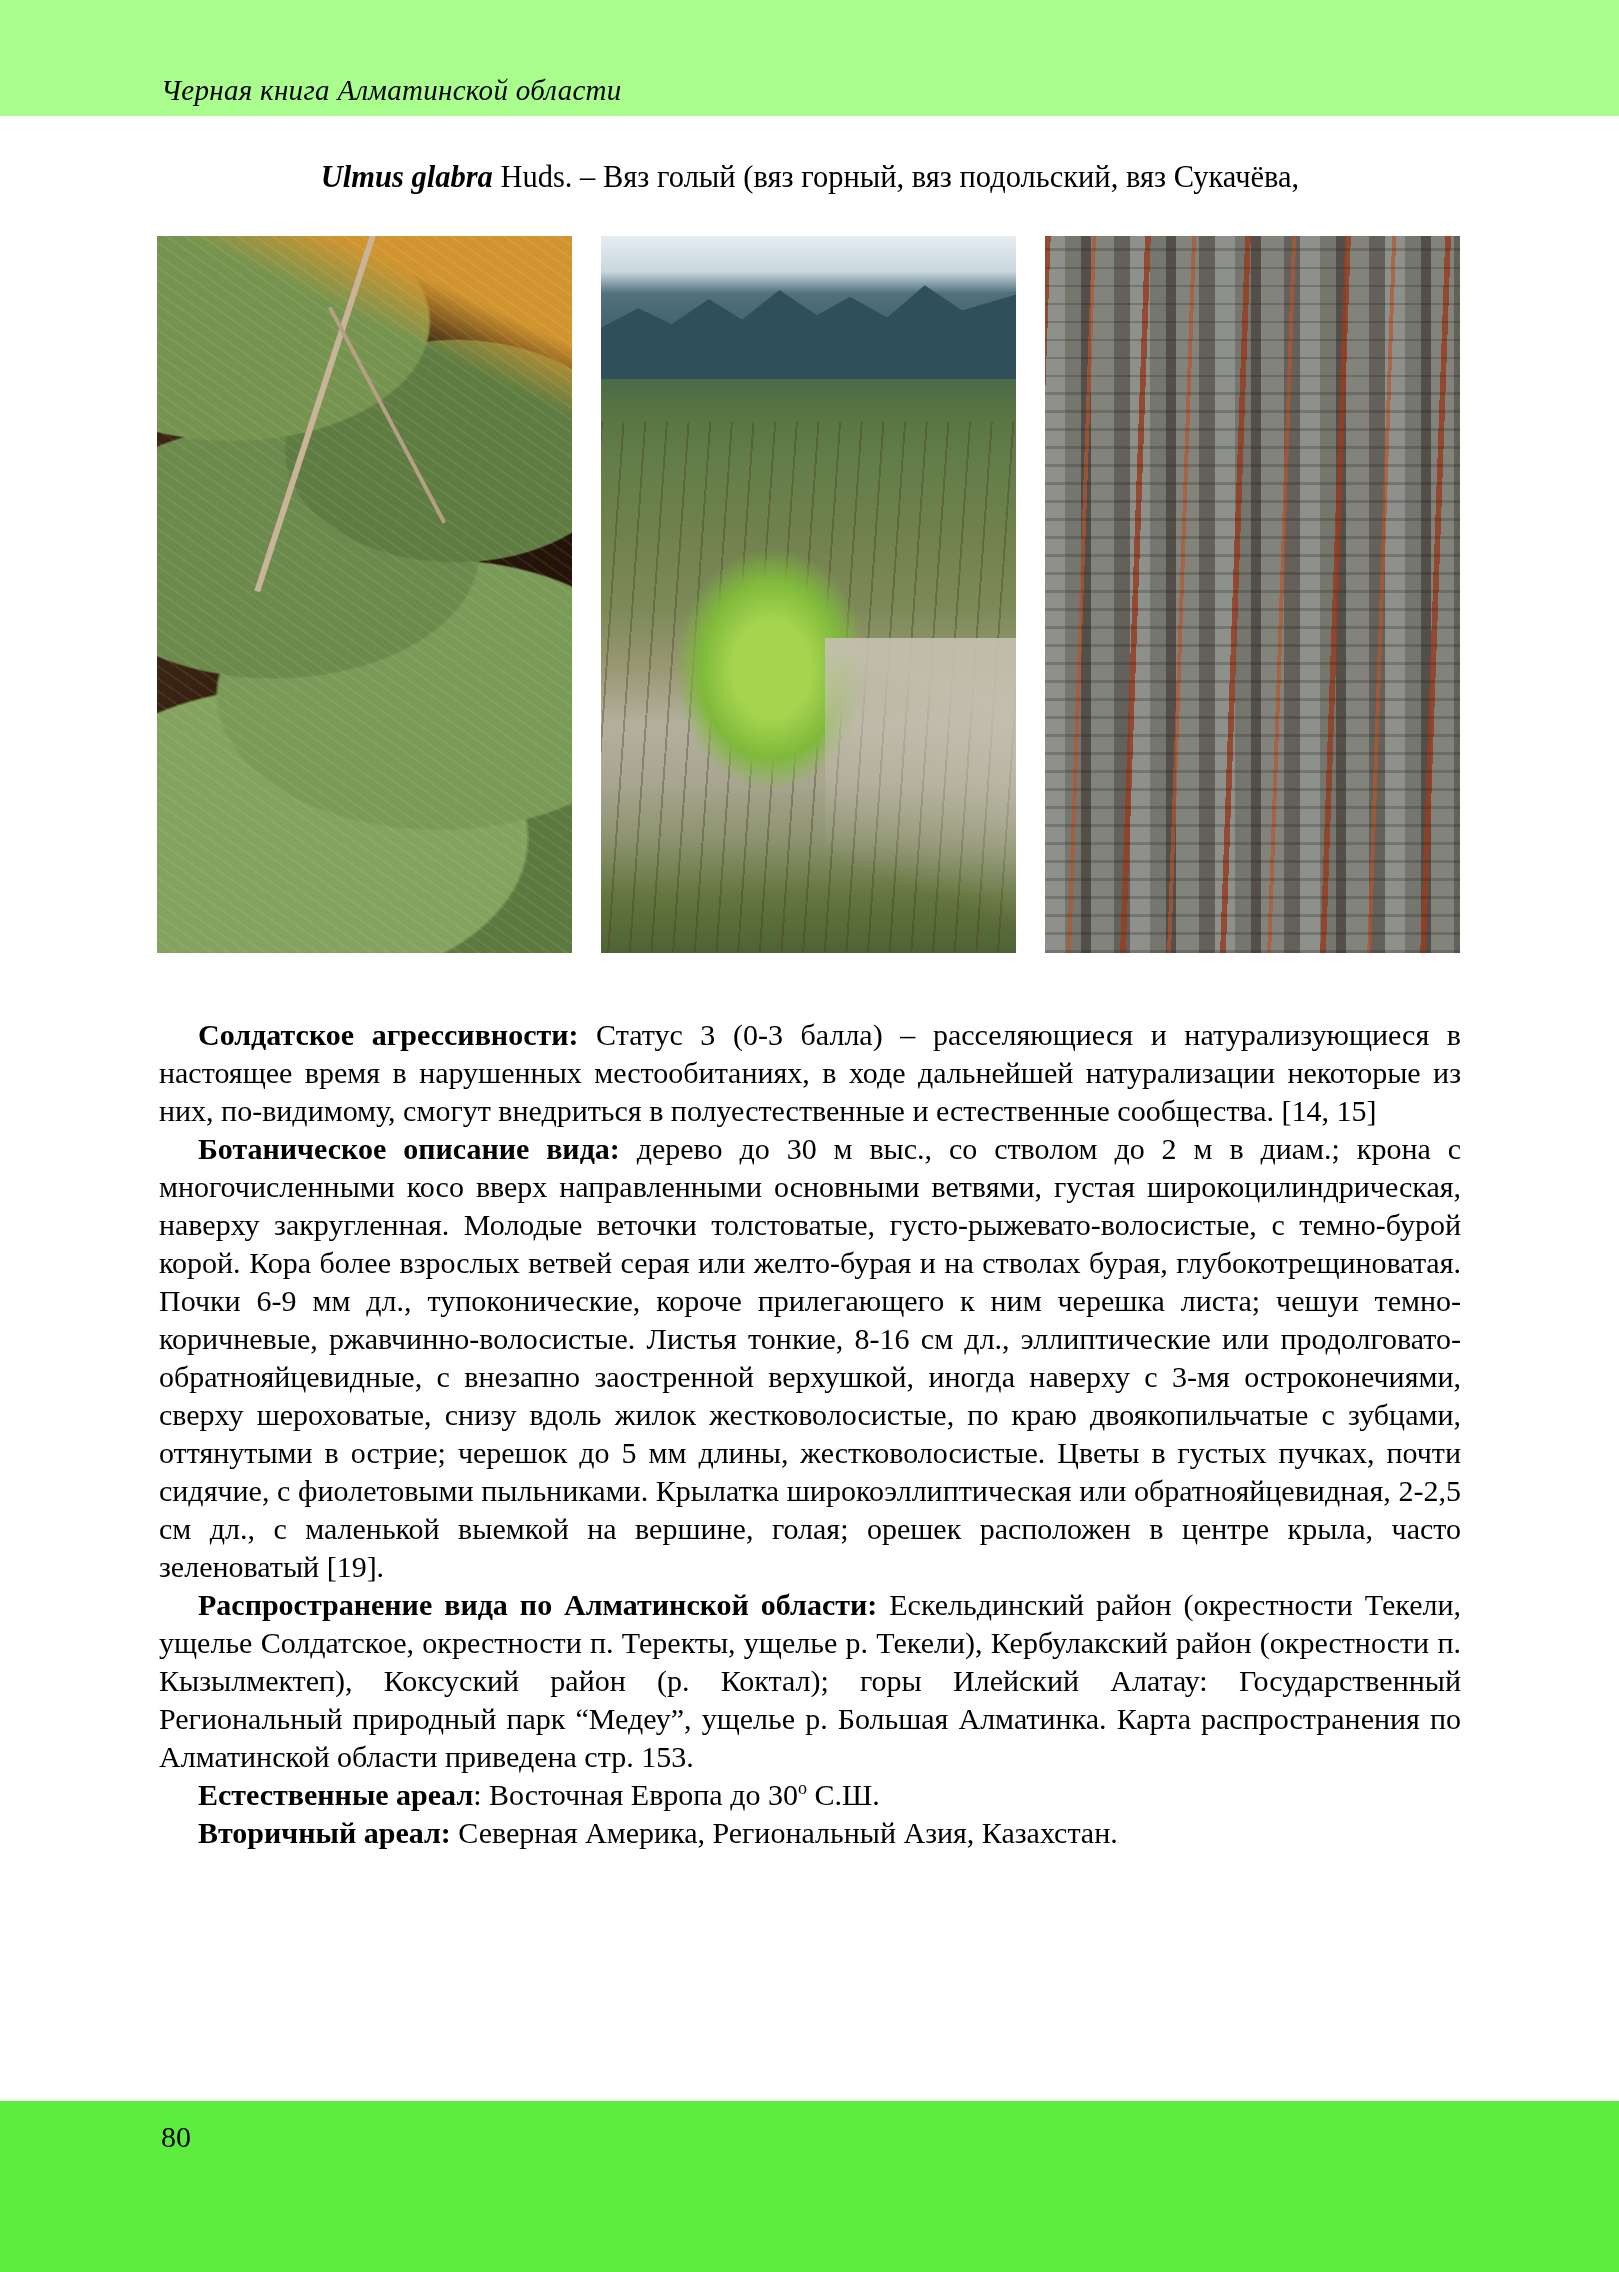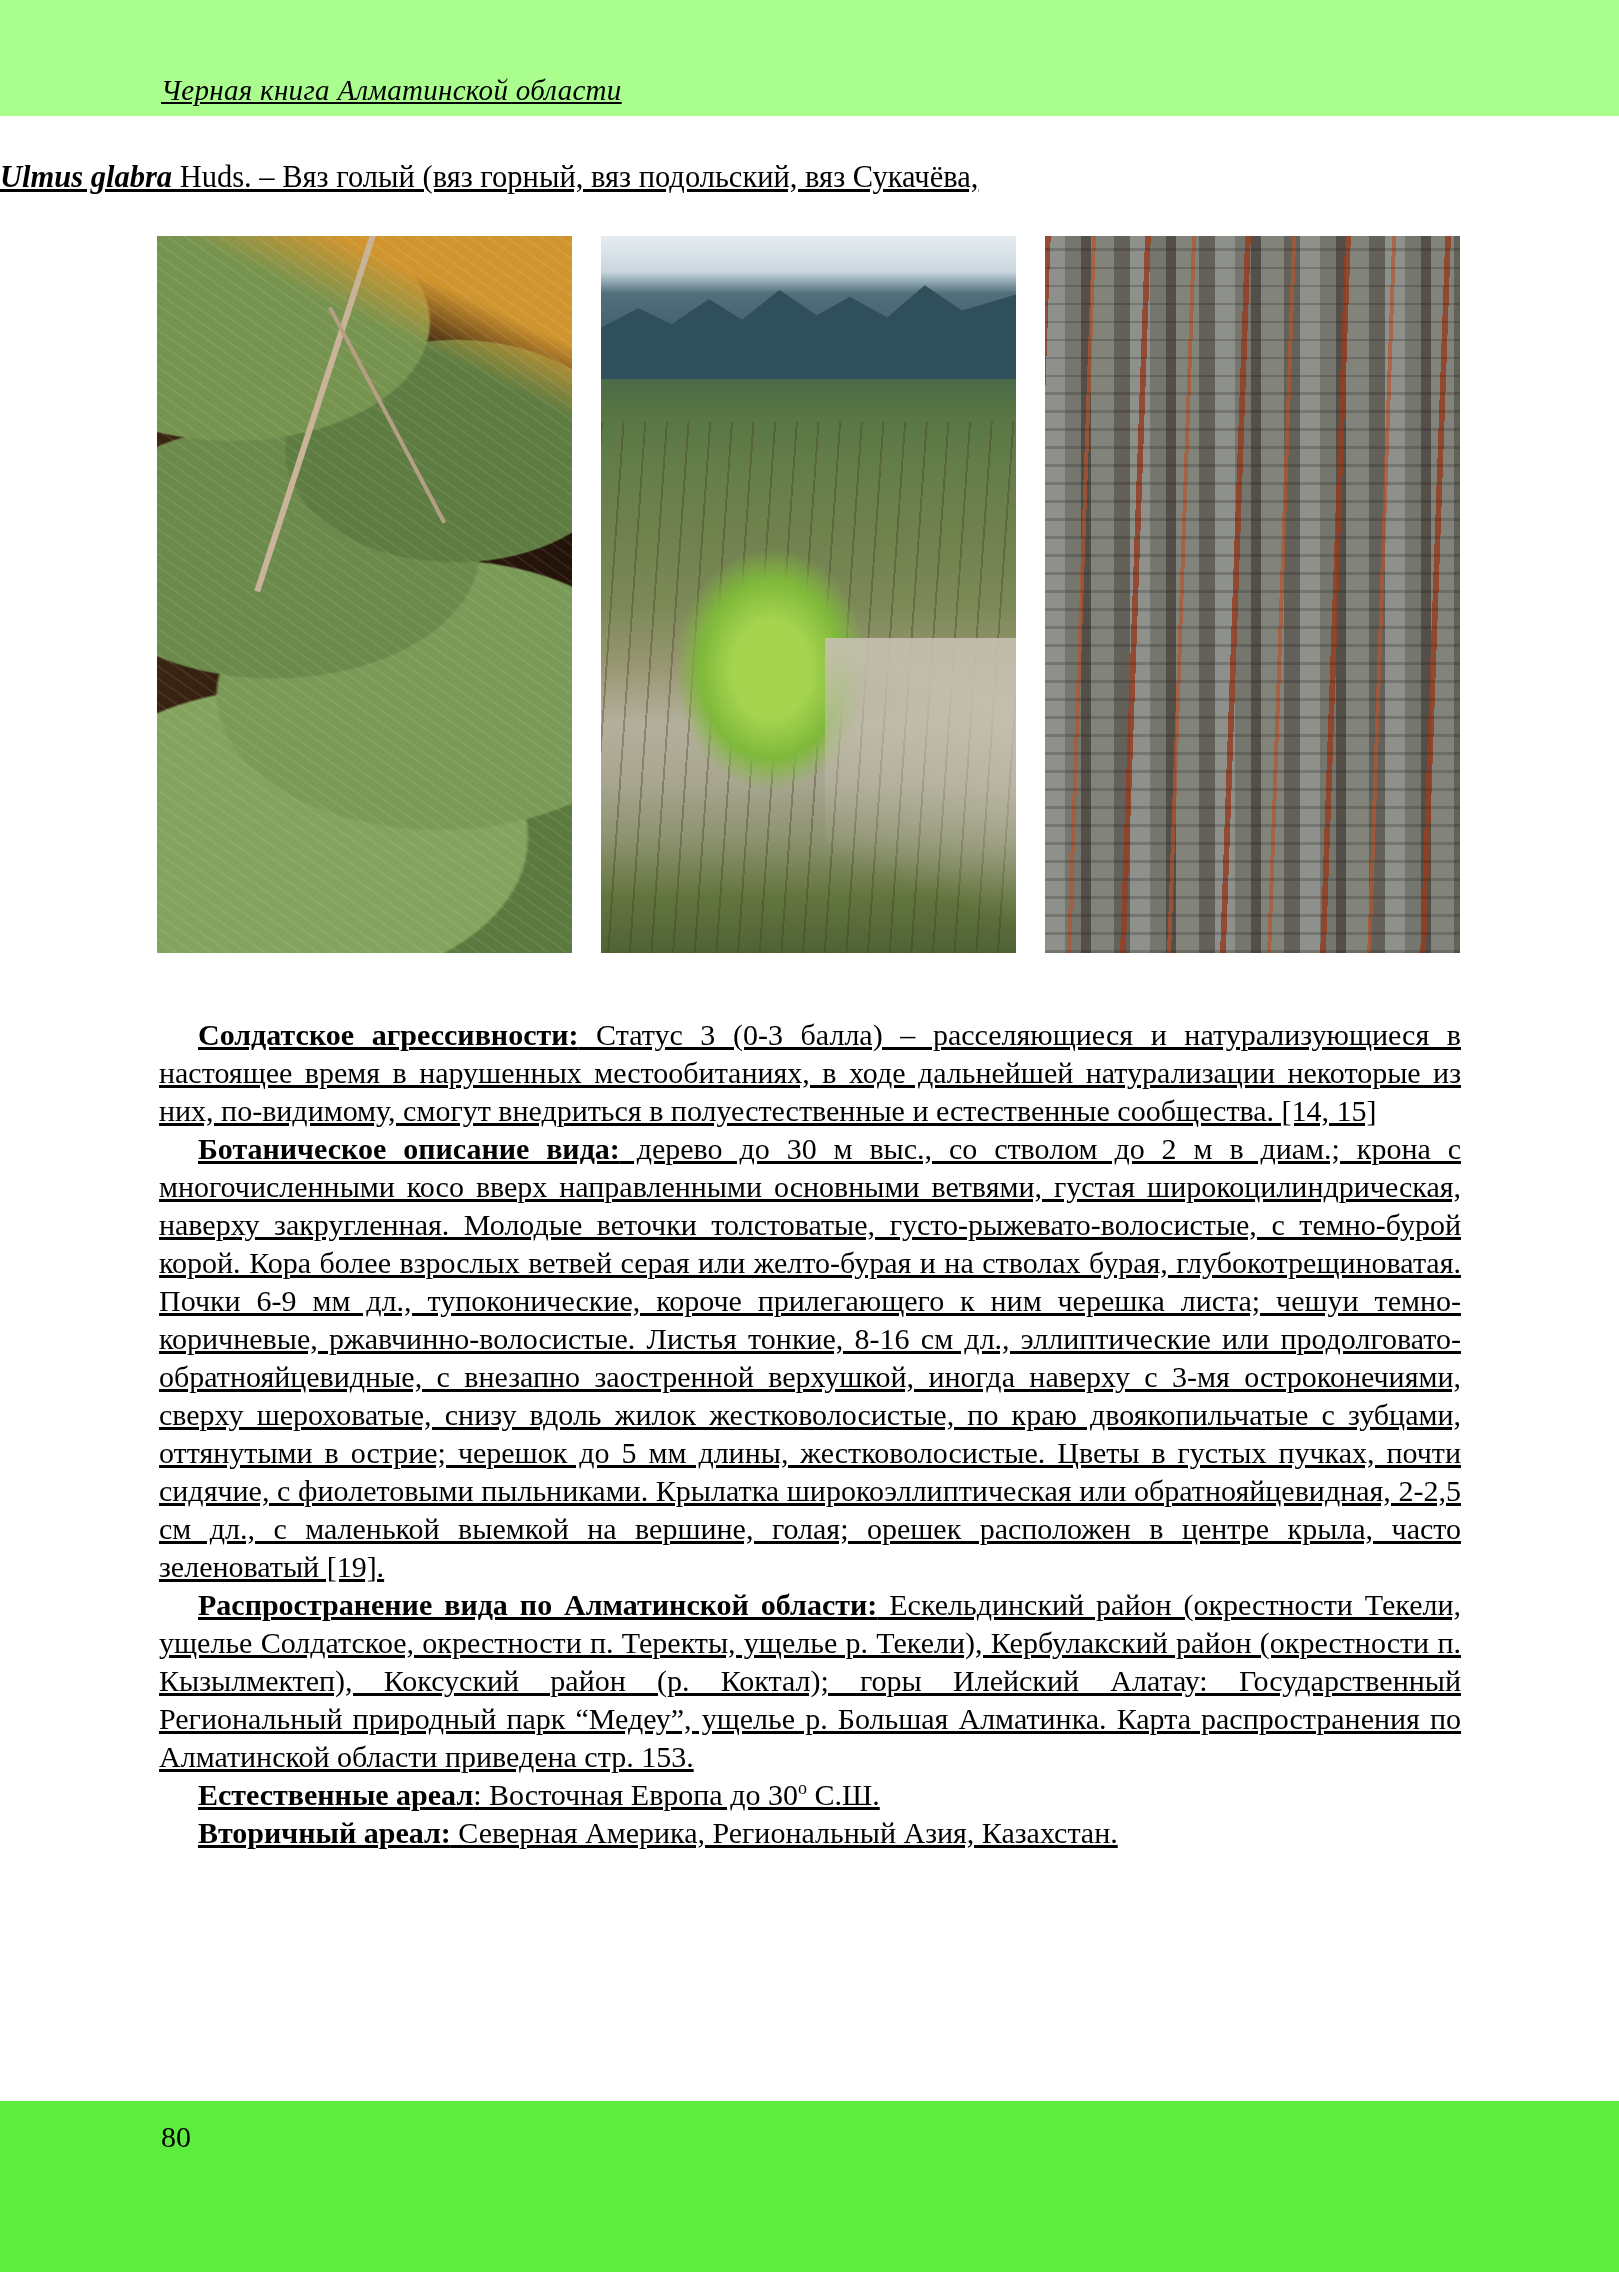--- a/index.html
+++ b/index.html
@@ -4,40 +4,39 @@
 <style>
   * { margin:0; padding:0; box-sizing:border-box; }
   html,body { background:#ffffff; }
   .page {
     position:relative;
     width:1620px; height:2273px;
     background:#ffffff;
     font-family:"Liberation Serif","DejaVu Serif",serif;
     color:#000000;
     overflow:hidden;
-    text-decoration:underline;
   }
 
   
   .header-bar {
     width:100%; height:116px;
     background:#a9fe8e;
   }
   .header-title {
     font-style:italic;
     font-size:29px;
     padding-left:161px;
     padding-top:74px;
     letter-spacing:0.3px;
   }
 
   
   .species-title {
     margin-top:36px;
-    text-align:left;
+    text-align:center;
     font-size:30.5px;
     line-height:50px;
   }
   .lat-bold { font-style:italic; font-weight:bold; }
   .lat { font-style:italic; }
 
   
   .photo-row {
     margin:34px 160px 0 157px;
     display:flex;

